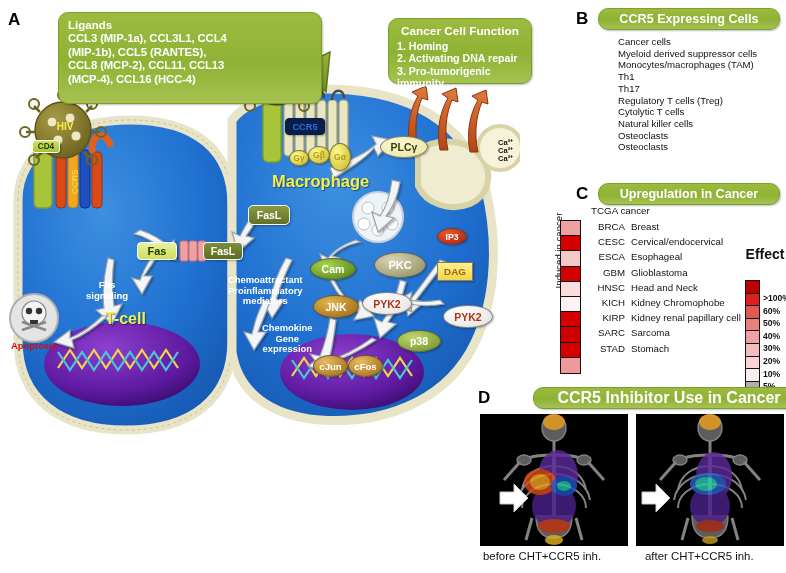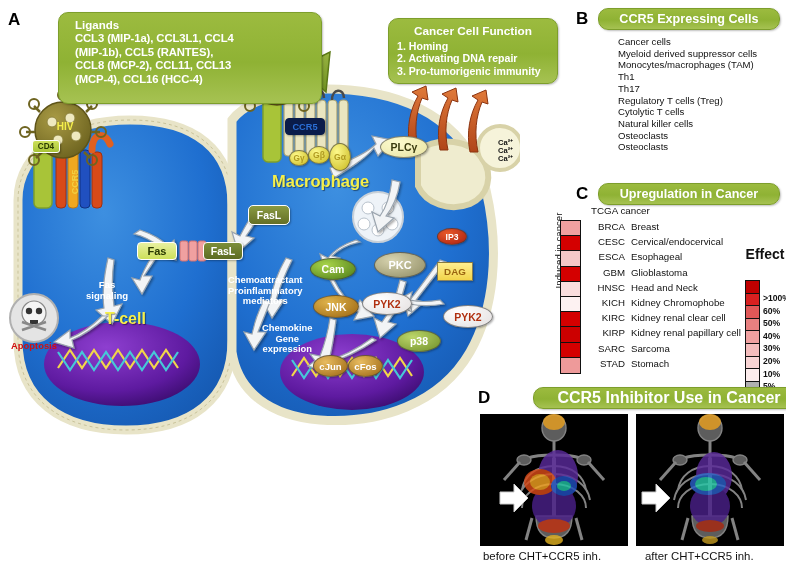--- a/index.html
+++ b/index.html
@@ -23,25 +23,25 @@
     border:1px solid #7d9e2c;
     border-radius:10px;
     color:#ffffff;
     font-weight:bold;
     box-shadow:1px 1px 2px rgba(0,0,0,.25);
   }
   .green-title {
     text-align:center;
     display:flex; align-items:center; justify-content:center;
   }
-  .ligands-box { left:58px; top:12px; width:264px; height:92px; padding:6px 16px; }
+  .ligands-box { left:58px; top:12px; width:264px; height:92px; padding:6px 9px; }
   .ligands-box .hdr { font-size:11.5px; color:#ffffff; margin-bottom:1px; }
   .ligands-box .ln { font-size:11.3px; line-height:13.6px; color:#ffffff; letter-spacing:-.1px;}
 
-  .ccf-box { left:388px; top:18px; width:170px; height:66px; padding:5px 8px; }
+  .ccf-box { left:388px; top:18px; width:144px; height:66px; padding:5px 8px; }
   .ccf-box .hdr { font-size:11.8px; text-align:center; margin-bottom:2px; }
   .ccf-box .ln { font-size:10.6px; line-height:12.4px; }
 
   .b-title { left:598px; top:8px; width:182px; height:22px; font-size:12.6px; }
   .c-title { left:598px; top:183px; width:182px; height:22px; font-size:12.6px; }
   .d-title { left:533px; top:387px; width:272px; height:22px; font-size:16px; }
 
   
   .b-list { position:absolute; left:618px; top:36px; width:168px; }
   .b-list div { font-size:9.6px; line-height:11.7px; color:#111; white-space:nowrap; }
@@ -449,24 +449,20 @@
       </div>
       <div class="c-row">
         <span class="c-abbr">HNSC</span>
         <span class="c-name">Head and Neck</span>
       </div>
       <div class="c-row">
         <span class="c-abbr">KICH</span>
         <span class="c-name">Kidney Chromophobe</span>
       </div>
       <div class="c-row">
-        <span class="c-abbr">KIRC</span>
-        <span class="c-name">Kidney renal clear cell</span>
-      </div>
-      <div class="c-row">
         <span class="c-abbr">KIRP</span>
         <span class="c-name">Kidney renal papillary cell</span>
       </div>
       <div class="c-row">
         <span class="c-abbr">SARC</span>
         <span class="c-name">Sarcoma</span>
       </div>
       <div class="c-row">
         <span class="c-abbr">STAD</span>
         <span class="c-name">Stomach</span>

